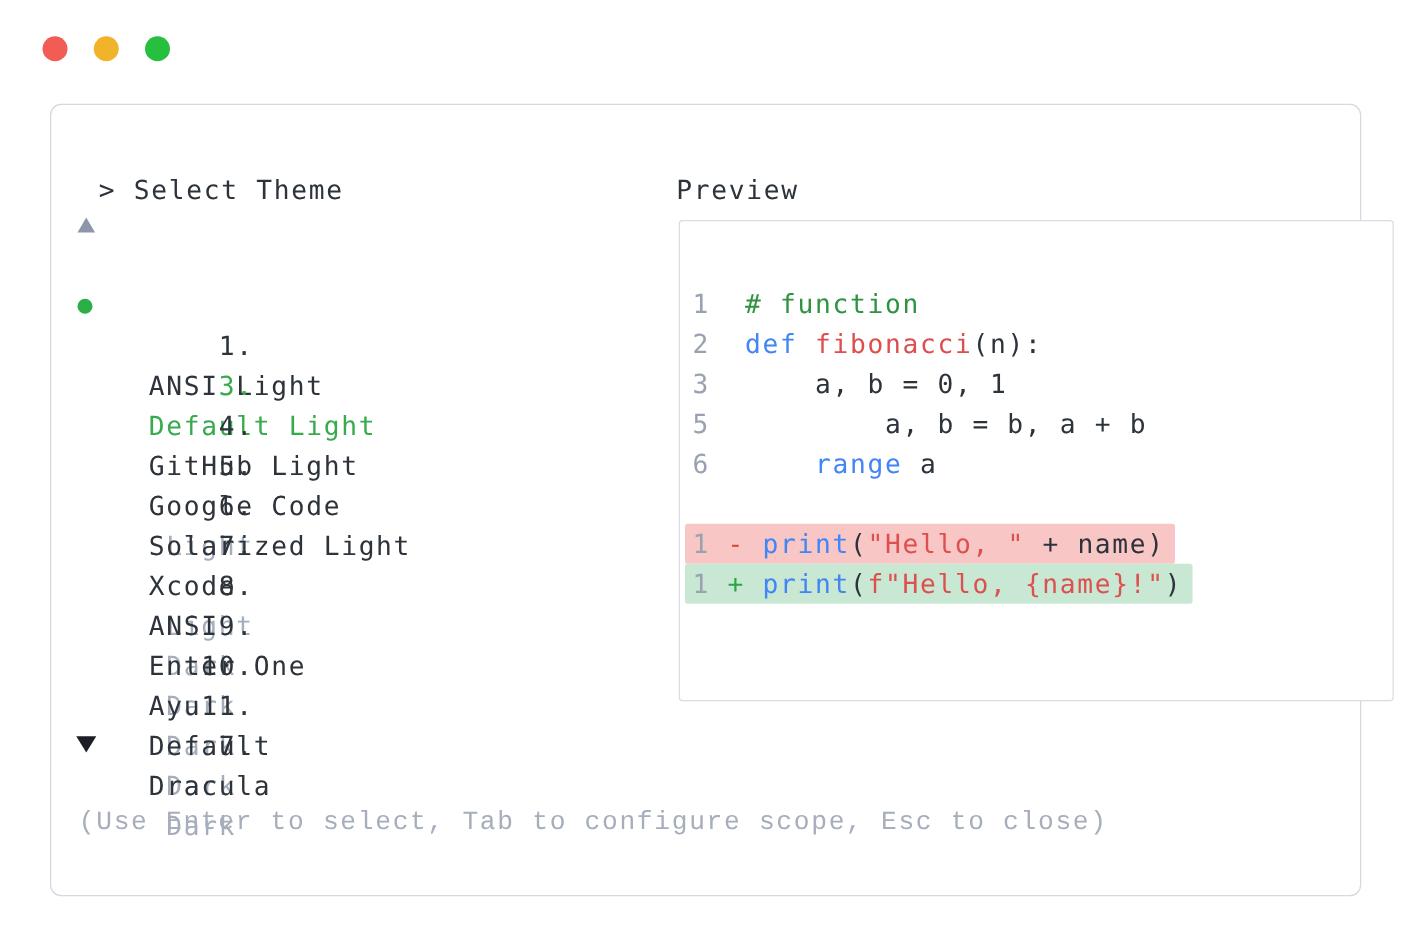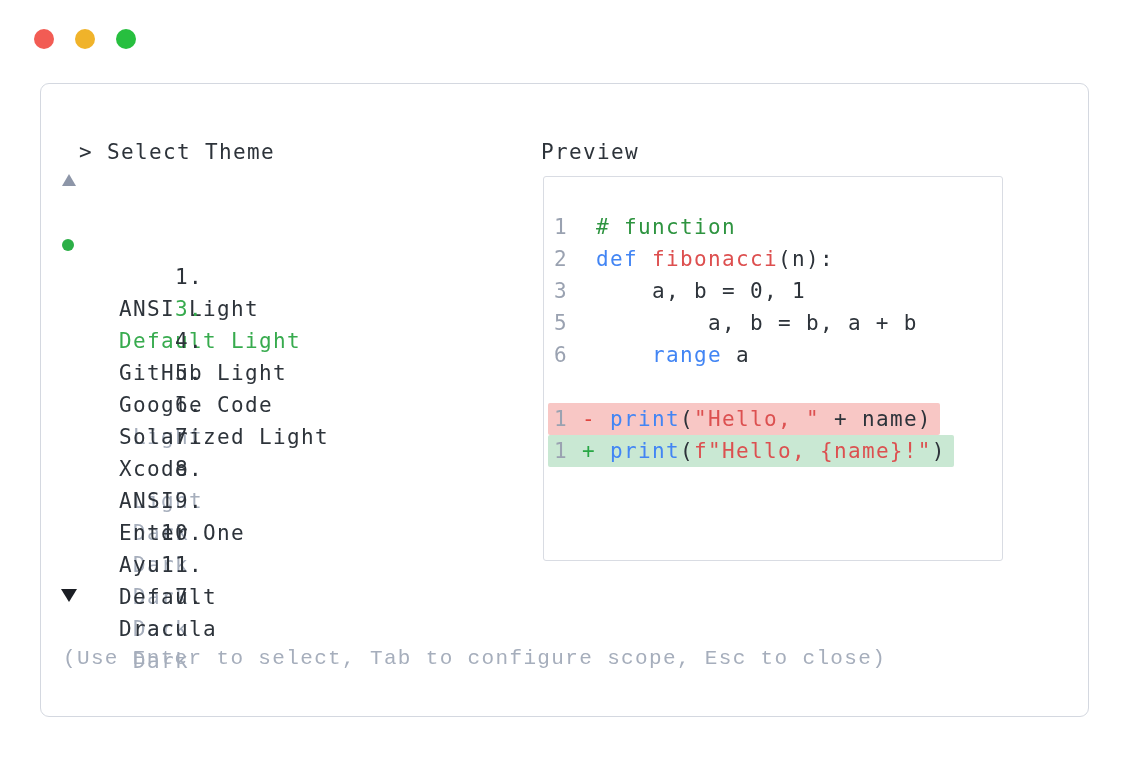--- a/index.html
+++ b/index.html
@@ -46,23 +46,23 @@
   .theme-row{position:relative;height:32px;padding-left:22px;white-space:pre;}
   .theme-row.selected{color:var(--green);}
   .bullet{display:none;position:absolute;left:21px;top:10px;width:12px;height:12px;
     border-radius:50%;background:var(--green-dot);}
   .theme-row.selected .bullet{display:block;}
   .theme-num{display:inline-block;width:84px;text-align:right;}
   .theme-name{}
   .theme-muted{margin-left:14px;color:var(--muted);}
 
   .preview-box{
-    position:absolute;left:502px;top:92px;width:460px;height:385px;
+    position:absolute;left:502px;top:92px;width:572px;height:385px;
     border:1.5px solid var(--border-inner);border-radius:3px;
-    padding-top:34px;overflow:hidden;background:#fff;
+    padding-top:50px;overflow:hidden;background:#fff;
   }
   .code-line{height:32px;line-height:32px;white-space:pre;}
   .line-content{display:inline-block;margin-left:4px;padding:0 8px 0 6px;border-radius:2px;}
   .code-line.removed .line-content{background:var(--removed-bg);}
   .code-line.added .line-content{background:var(--added-bg);}
   .ln{display:inline-block;width:14px;text-align:right;color:var(--line-num);}
   .marker{display:inline-block;width:14px;text-align:center;}
   .marker.minus{color:var(--minus);}
   .marker.plus{color:var(--plus);}
   .tok-plain{color:var(--text-dark);}

